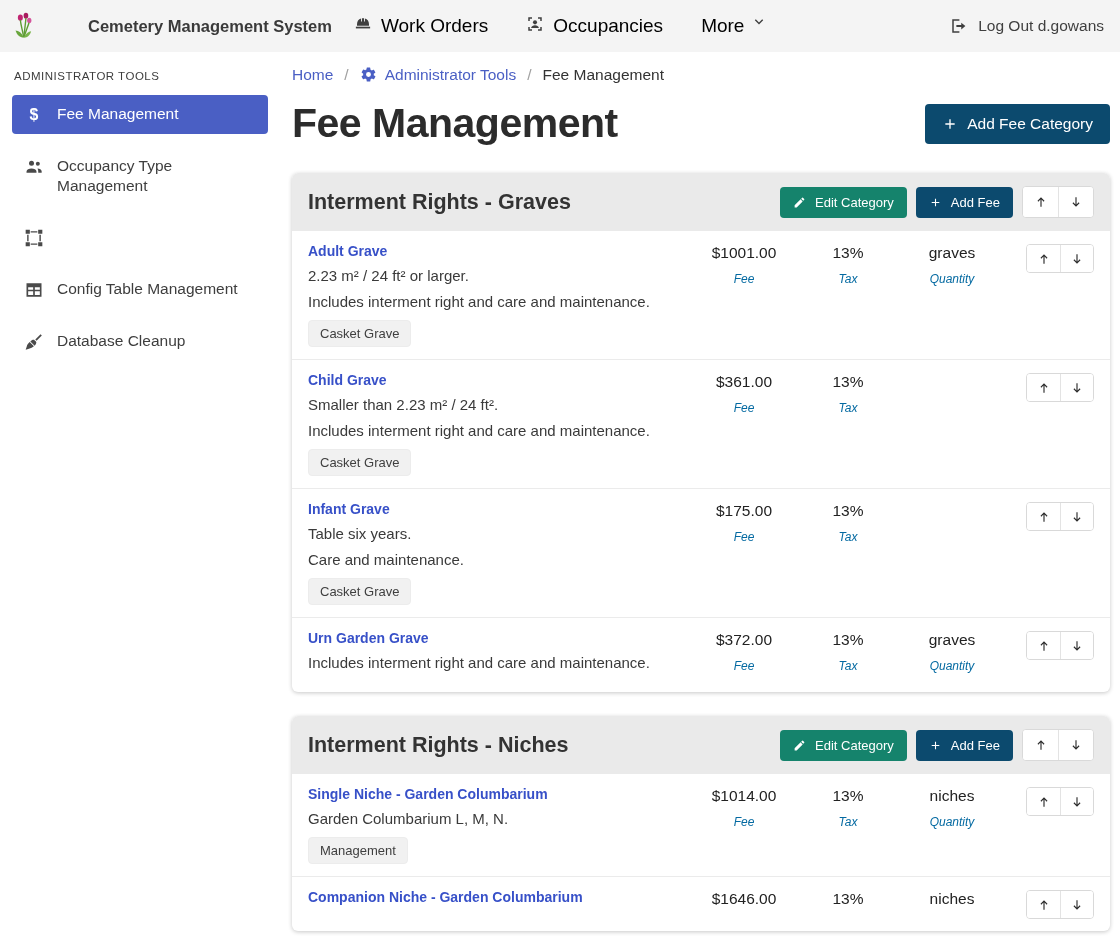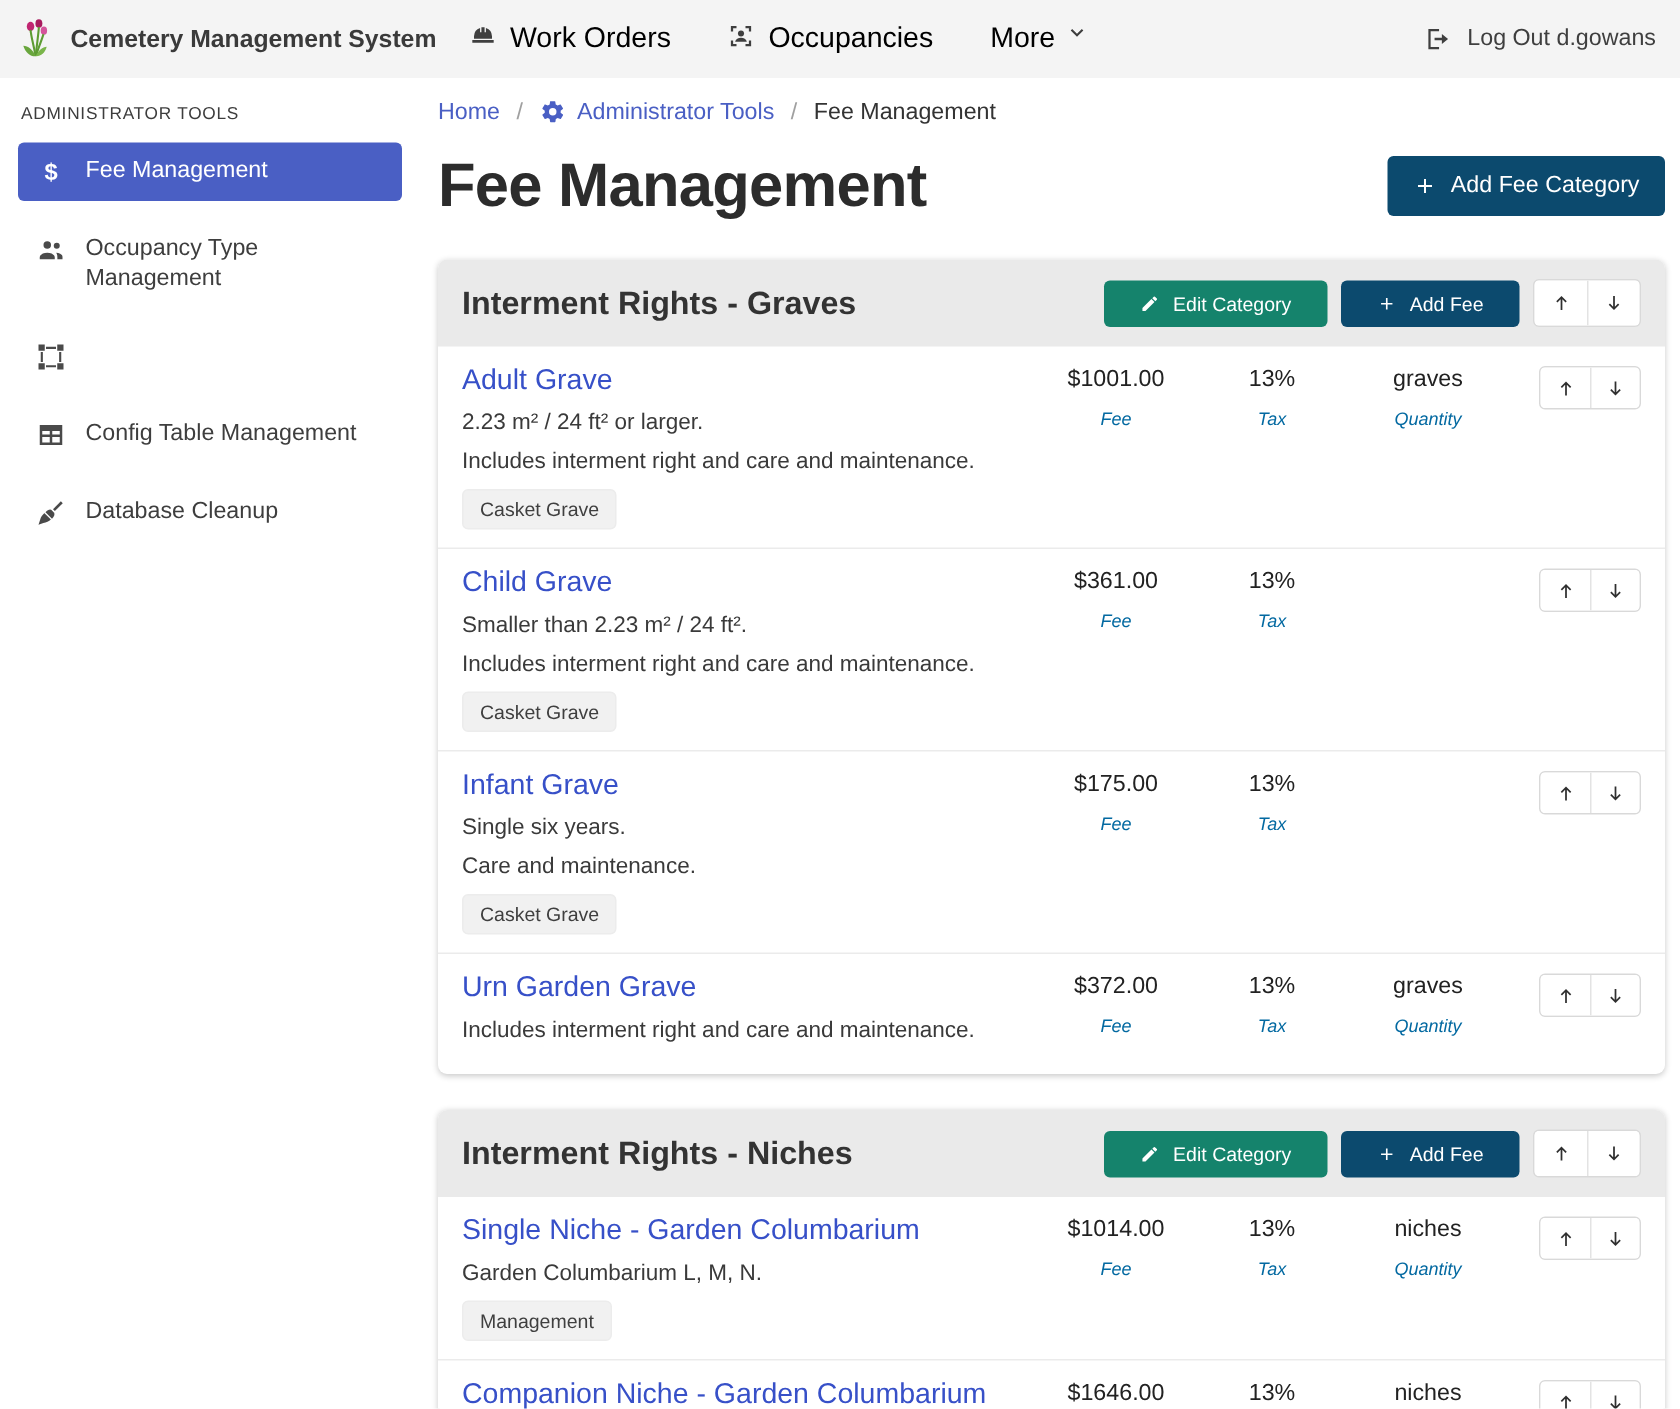--- a/index.html
+++ b/index.html
@@ -14,21 +14,21 @@
   .icon { display:inline-flex; flex:none; }
   .icon svg { width:100%; height:100%; display:block; }
 
   
   .navbar {
     height:52px; background:#f4f4f4; display:flex; align-items:center;
     padding:0 16px 0 12px;
   }
   .brand { display:flex; align-items:center; gap:9px; cursor:pointer; }
   .brand .icon { width:26px; height:30px; }
-  .brand-title { font-weight:bold; font-size:16.5px; color:#3a3a3a; }
+  .brand-title { font-weight:bold; font-size:16.5px; color:#3a3a3a;margin-left:41px; }
   .nav-items { display:flex; align-items:center; gap:38px; margin-left:22px; }
   .nav-item { display:flex; align-items:flex-start; gap:9px; font-size:19px; color:#000000; cursor:pointer; }
   .nav-item .icon { width:18px; height:18px; color:#3f3f3f; }
   .nav-item .icon.trail { width:14px; height:14px; margin-left:-1px; }
   .nav-right { margin-left:auto; display:flex; align-items:center; gap:10px; font-size:15.5px; color:#3f3f3f; cursor:pointer; }
   .nav-right .icon { width:18px; height:18px; }
 
   
   .layout { display:flex; height:887px; }
   .sidebar { width:280px; flex:none; padding:10px 12px; }
@@ -57,21 +57,21 @@
   h1.page-title { margin:0; font-size:41px; font-weight:600; color:#2c2c2c; letter-spacing:-0.5px; }
 
   .btn {
     display:inline-flex; align-items:center; gap:9px; border:none; border-radius:4px;
     color:#fff; cursor:pointer; font-family:inherit; line-height:1;
   }
   .btn-green { background:#0c4a6e; }
   .btn-teal  { background:#15836c; }
   .btn-lg { font-size:15.5px; padding:12px 17px; }
   .btn-lg .icon { width:16px; height:16px; }
-  .btn-sm { font-size:13px; padding:9px 24px; }
+  .btn-sm { font-size:13px; padding:9px 13px; }
   .btn-sm .icon { width:13px; height:13px; }
 
   
   .panel {
     border-radius:6px; background:#fff; margin-bottom:24px;
     box-shadow:0 1px 4px rgba(0,0,0,.22);
   }
   .panel-head {
     display:flex; align-items:center; background:#eaeaea;
     border-radius:6px 6px 0 0; padding:13px 16px;
@@ -83,21 +83,21 @@
   .arrow-btn {
     width:35px; height:30px; background:#fff; border:none; border-left:1px solid #e3e3e3;
     display:flex; align-items:center; justify-content:center; cursor:pointer; color:#2f2f2f; padding:0;
   }
   .arrow-btn:first-child { border-left:none; }
   .arrow-btn .icon { width:14px; height:14px; }
 
   .fee-row { display:flex; align-items:flex-start; padding:10px 16px 12px; border-bottom:1px solid #ebebeb; }
   .fee-row:last-child { border-bottom:none; }
   .fee-main { flex:1; min-width:0; padding-right:8px; }
-  .fee-name { display:inline-block; font-weight:normal; font-size:19px; color:#3750c8; text-decoration:none; cursor:pointer; margin:2px 0 8px; }
+  .fee-name { display:inline-block; font-weight:bold; font-size:14px; color:#3750c8; text-decoration:none; cursor:pointer; margin:2px 0 8px; }
   .fee-desc { font-size:15px; color:#3a3a3a; margin:0 0 9px; }
   .badge {
     display:inline-block; background:#f1f1f1; border:1px solid #ececec; border-radius:4px;
     padding:5px 11px; font-size:13px; color:#3f3f3f; margin-top:1px;
   }
   .stats { display:flex; padding-top:3px; }
   .stat { width:104px; text-align:center; }
   .stat-value { font-size:15.5px; color:#222;text-align:center; }
   .stat-label { font-size:12px; color:#0369a1; margin-top:10px;font-style:italic; }
   .row-arrows { margin-left:22px; margin-top:3px; }
@@ -361,21 +361,21 @@
                     </svg>
                   </span>
       </button>
     </div>
   </div>
 
   <div class="fee-row">
     <div class="fee-main">
       <a class="fee-name">Infant Grave</a>
       <div class="fee-descs">
-                  <p class="fee-desc">Single six years.</p>
+                  <p class="fee-desc">Table six years.</p>
                   <p class="fee-desc">Care and maintenance.</p>
                 </div>
       <div><span class="badge">Casket Grave</span></div>
     </div>
     <div class="stats">
                 <div class="stat">
                   <div class="stat-value">$175.00</div>
                   <div class="stat-label">Fee</div>
                 </div>
                 <div class="stat">

